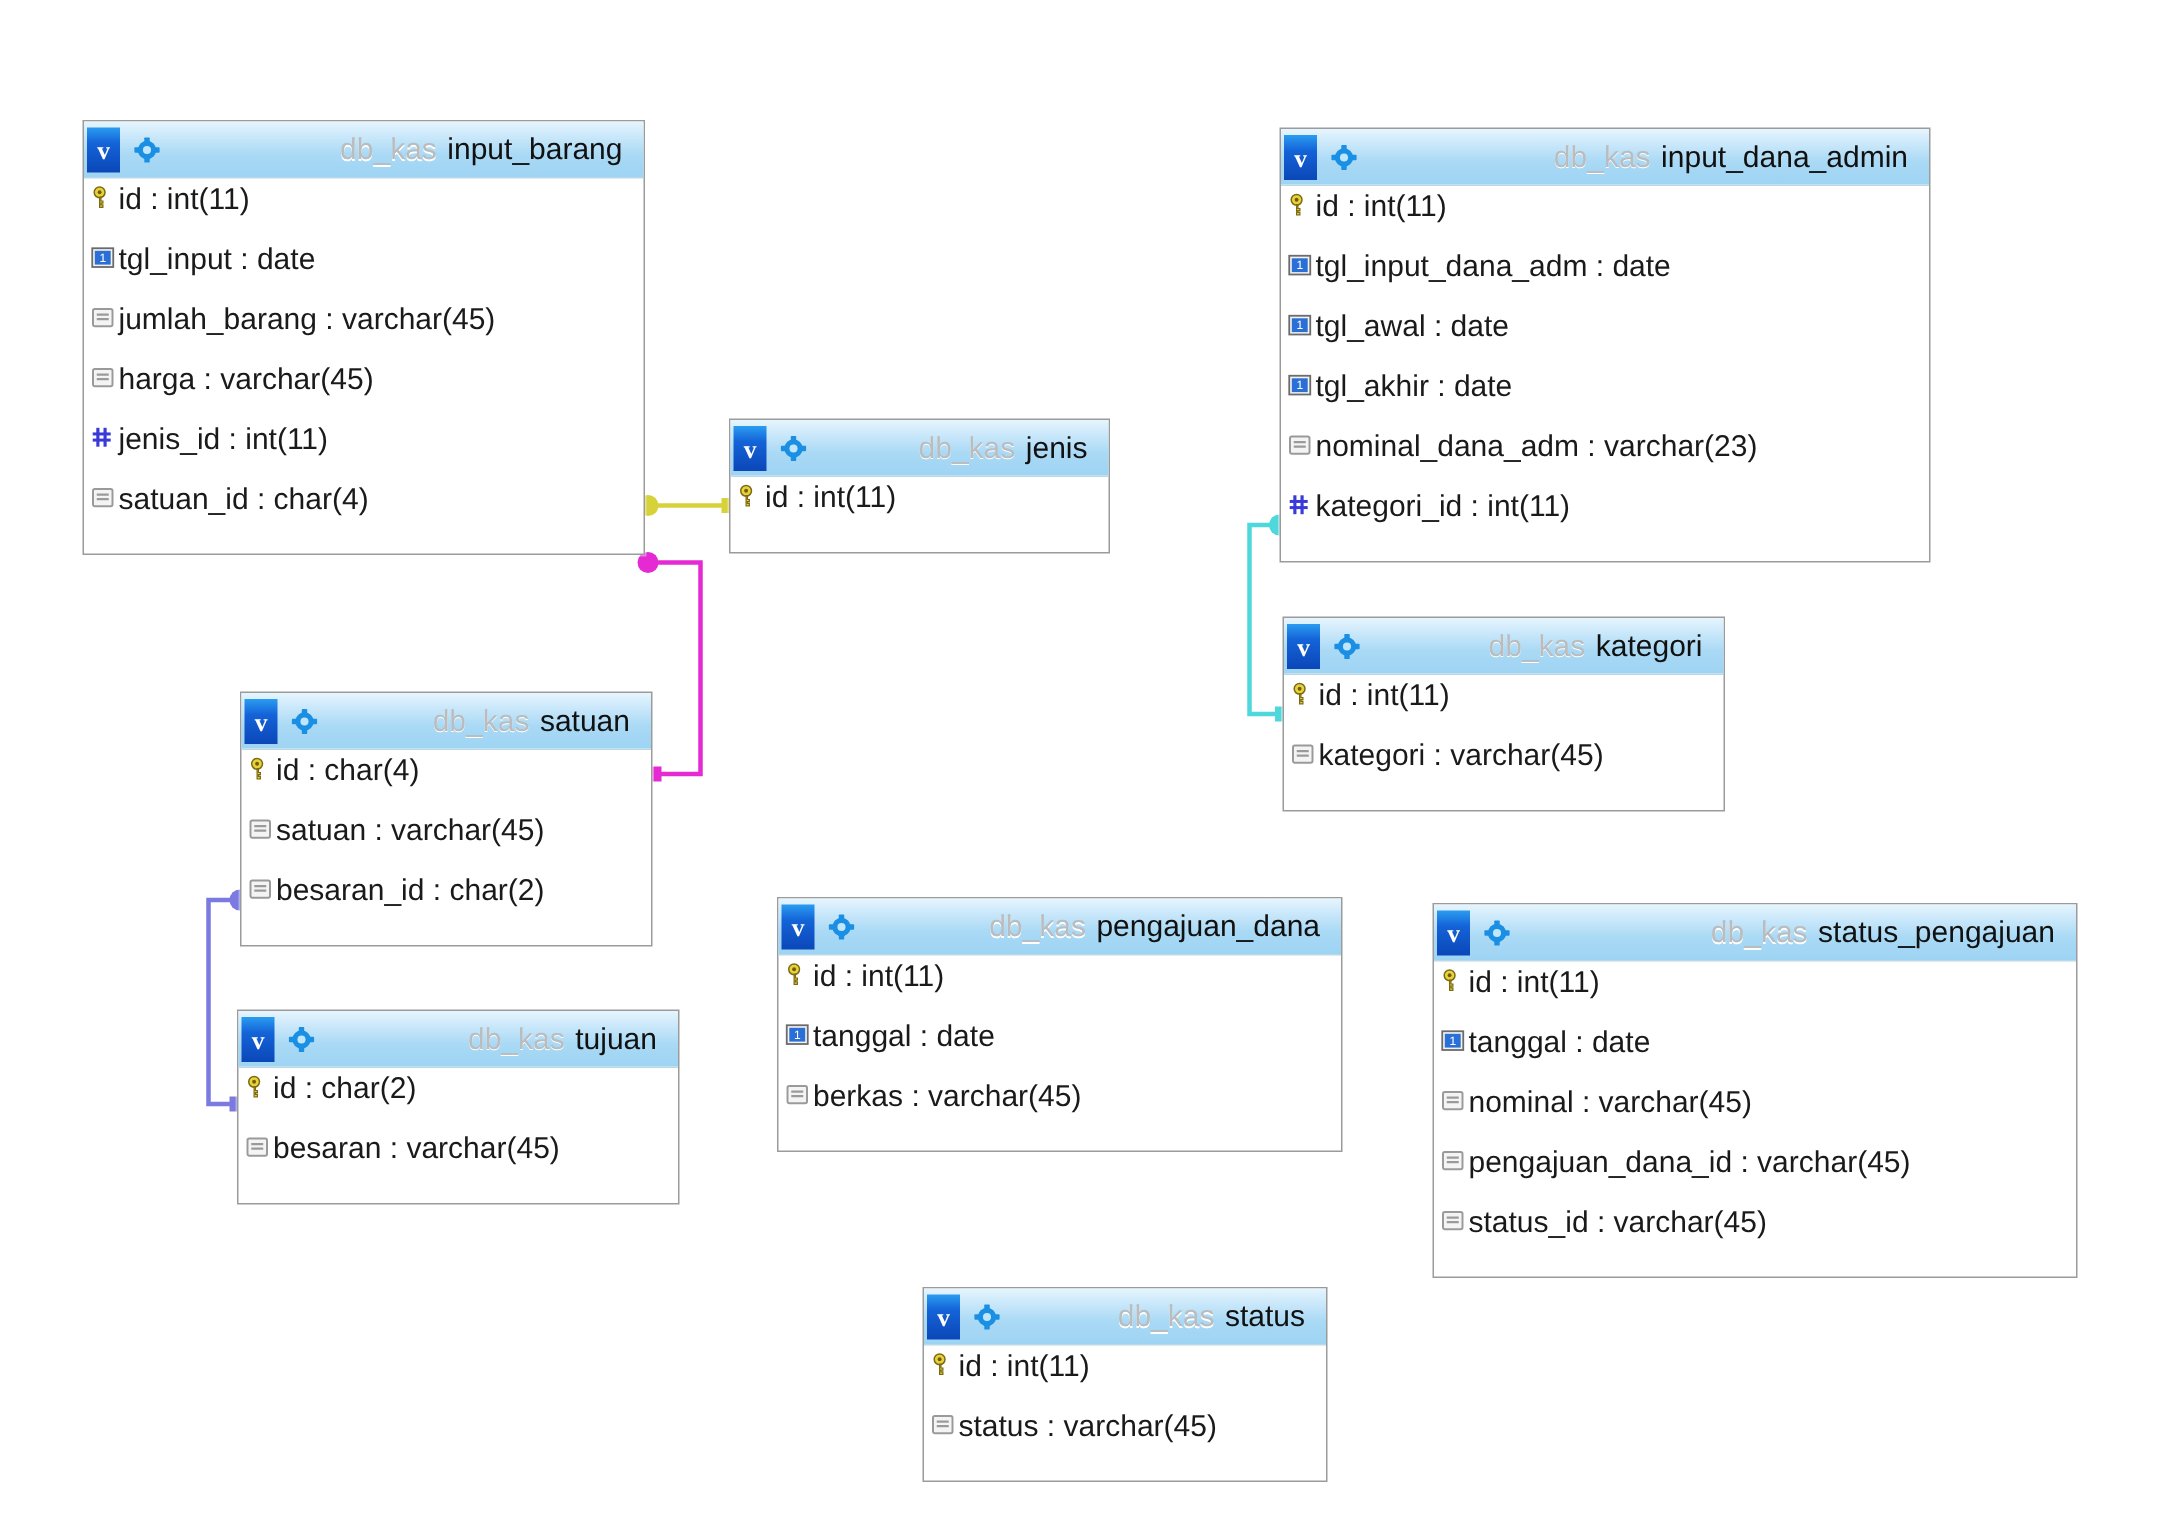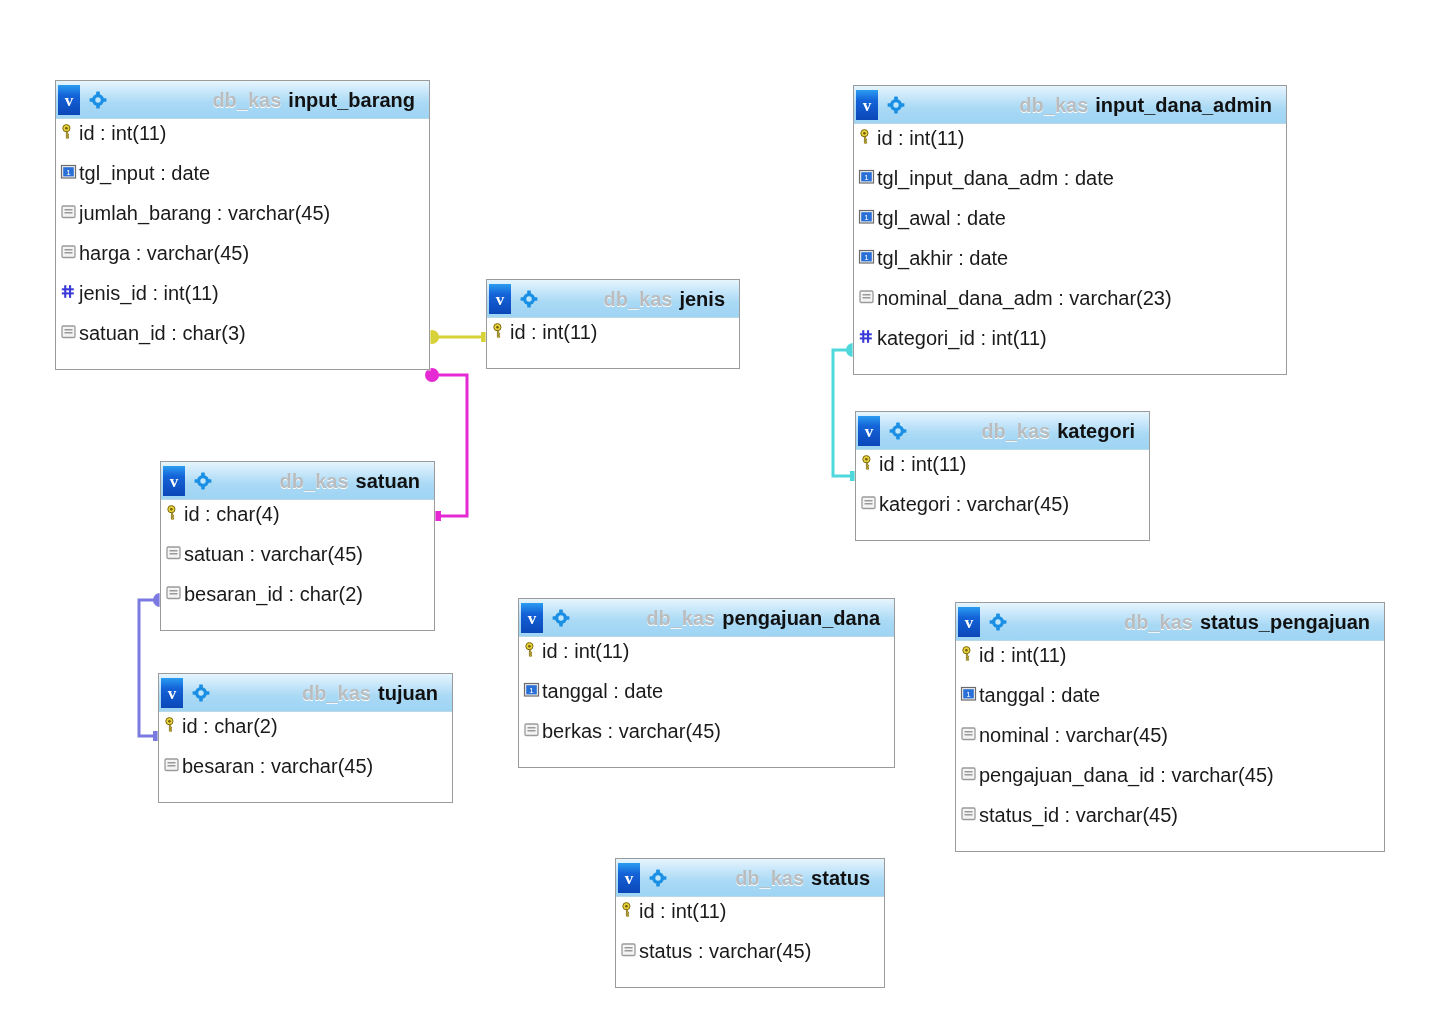--- a/index.html
+++ b/index.html
@@ -72,26 +72,26 @@
     margin-right: 4px;
     white-space: nowrap;
     font-size: 20px;
     line-height: 1;
     display: flex;
     align-items: baseline;
     gap: 7px;
   }
   .schema {
     color: #b9bdc0;
-    font-weight: bold;
+    font-weight: normal;
     text-shadow: 0 1px 0 #ffffff;
   }
   .tname {
     color: #111111;
-    font-weight: bold;
+    font-weight: normal;
   }
   .ent-body {
     padding: 4px 6px 6px 4px;
   }
   .col {
     display: flex;
     height: 40px;
     white-space: nowrap;
     font-size: 20px;
     color: #1a1a1a;
@@ -208,21 +208,21 @@
             <span class="col-text">jenis_id : int(11)</span>
           </div>
           <div class="col">
             <span class="col-icon">
               <svg width="17" height="17" viewBox="0 0 17 17">
                 <rect x="2" y="3" width="13" height="11.5" rx="1.2" fill="#f4f4f4" stroke="#9a9a9a" stroke-width="1.3"></rect>
                 <rect x="4.5" y="6" width="8" height="1.5" fill="#9a9a9a"></rect>
                 <rect x="4.5" y="9" width="8" height="1.5" fill="#9a9a9a"></rect>
               </svg>
             </span>
-            <span class="col-text">satuan_id : char(3)</span>
+            <span class="col-text">satuan_id : char(4)</span>
           </div>
         </div>
       </div>
       <div class="entity" style="left: 853px; top: 85px; width: 434px;">
         <div class="ent-header">
           <span class="vbadge">v</span>
           <span class="gear">
             <svg width="18" height="18" viewBox="0 0 18 18">
               <g fill="#1b8fe3">
                 <rect x="7.2" y="0.6" width="3.6" height="4.2" rx="0.6"></rect>

